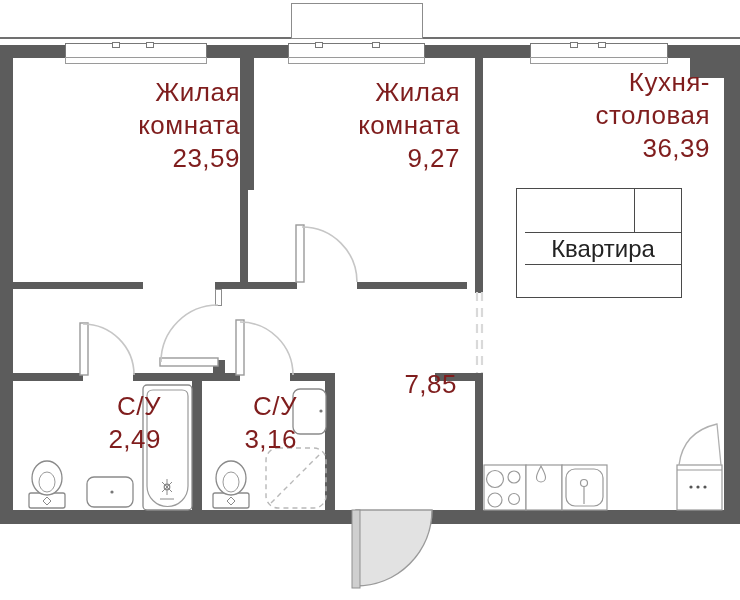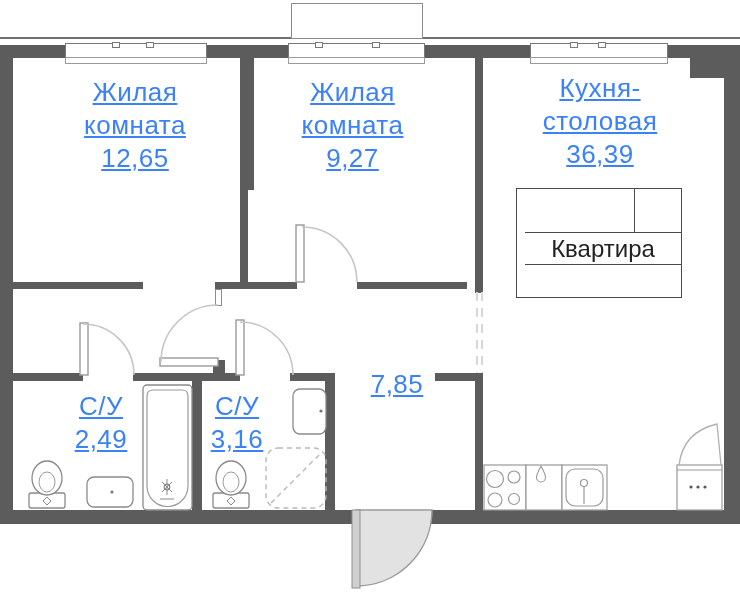--- a/index.html
+++ b/index.html
@@ -8,22 +8,22 @@
     font-family:"Liberation Sans",sans-serif;overflow:hidden;
   }
   .wall{position:absolute;background:#5c5c5c;}
   .thinline{position:absolute;background:#707070;}
   .window{position:absolute;background:#ffffff;border:1.6px solid #787878;box-sizing:border-box;}
   .sill{position:absolute;background:#ffffff;border:1px solid #9a9a9a;box-sizing:border-box;}
   .tick{position:absolute;background:#ffffff;border:1px solid #787878;box-sizing:border-box;}
   .balcony{position:absolute;background:#ffffff;border:1.6px solid #8c8c8c;box-sizing:border-box;}
   .partition{position:absolute;background:#ffffff;border:1px solid #8c8c8c;box-sizing:border-box;}
   .room-label{
-    position:absolute;text-align:center;color:#3b82f6;
-    font-size:26px;line-height:33px;letter-spacing:0.5px;white-space:nowrap;text-decoration:underline;
+    position:absolute;text-align:right;color:#7f1d1d;
+    font-size:26px;line-height:33px;letter-spacing:0.5px;white-space:nowrap;
   }
   .room-label span{display:block;}
   svg{position:absolute;left:0;top:0;pointer-events:none;}
   .info-table{
     position:absolute;left:516px;top:188px;width:166px;height:110px;
     border:1.6px solid #4a4a4a;box-sizing:border-box;background:#fff;
     color:#222;font-size:24px;padding-left:8px;
   }
   .it-row{display:flex;box-sizing:border-box;}
   .it-row1{height:44px;border-bottom:1.2px solid #4a4a4a;}
@@ -136,28 +136,28 @@
     <path d="M677,470 H722" stroke="#999" stroke-width="1" fill="none"></path>
     <circle cx="691" cy="487" r="1.6" fill="#555"></circle>
     <circle cx="698" cy="487" r="1.6" fill="#555"></circle>
     <circle cx="705" cy="487" r="1.6" fill="#555"></circle>
     <path d="M679,465 Q683,432 717,424 L721,465" stroke="#b0b0b0" stroke-width="1.3" fill="none"></path>
   </svg>
 
   <div class="room-label" style="left:30px;top:76px;width:210px;">
     <span>Жилая</span>
     <span>комната</span>
-    <span>12,65</span>
+    <span>23,59</span>
   </div>
   <div class="room-label" style="left:245px;top:76px;width:215px;">
     <span>Жилая</span>
     <span>комната</span>
     <span>9,27</span>
   </div>
-  <div class="room-label" style="left:490px;top:72px;width:220px;">
+  <div class="room-label" style="left:490px;top:66px;width:220px;">
     <span>Кухня-</span>
     <span>столовая</span>
     <span>36,39</span>
   </div>
   <div class="room-label" style="left:41px;top:390px;width:120px;">
     <span>С/У</span>
     <span>2,49</span>
   </div>
   <div class="room-label" style="left:177px;top:390px;width:120px;">
     <span>С/У</span>

